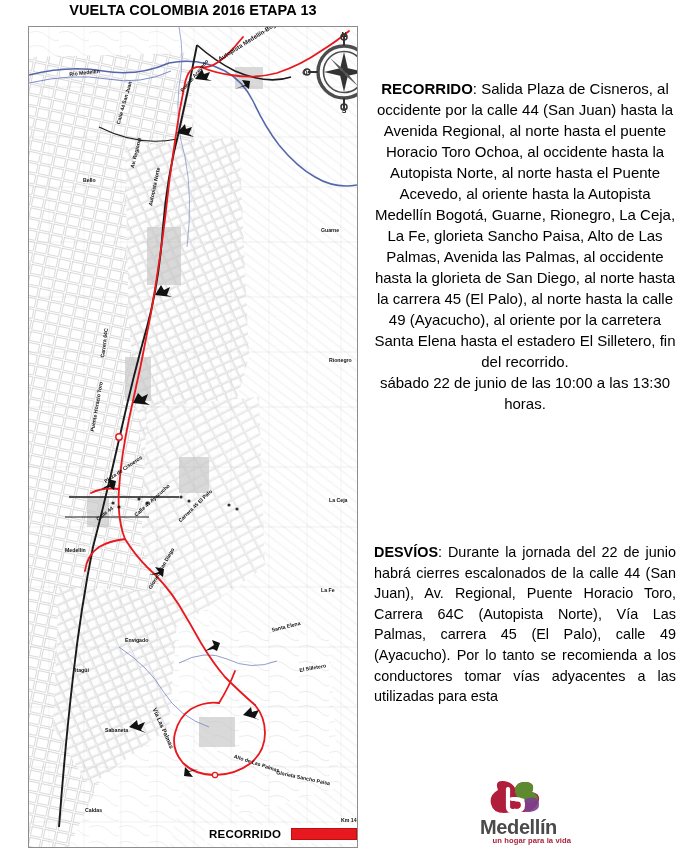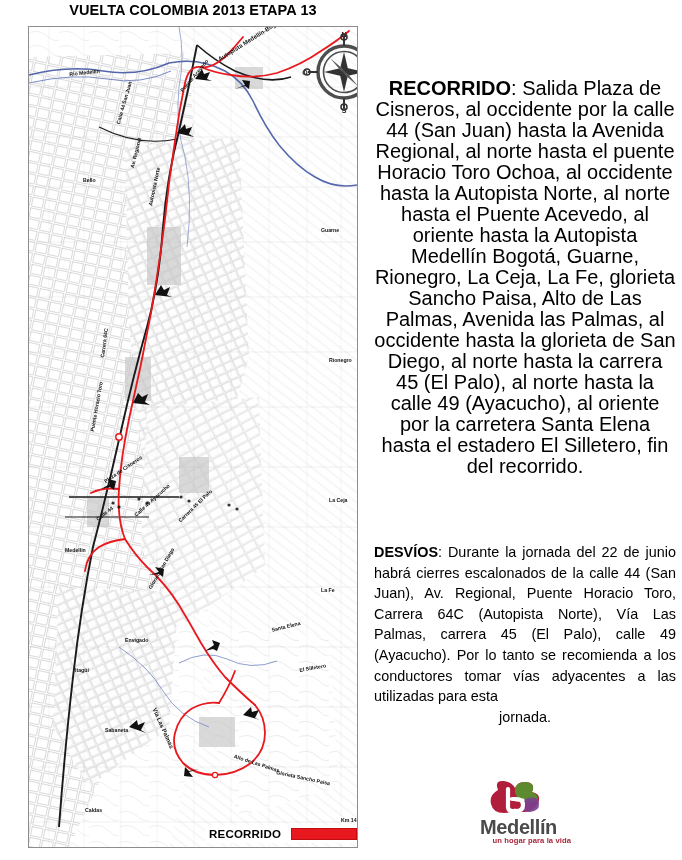--- a/index.html
+++ b/index.html
@@ -56,21 +56,21 @@
   }
   #legend-swatch {
     width:70px; height:12px; background:#e8191e; margin-left:10px;
     border:1px solid #c00d12;
   }
 
   
   .text-block { position:absolute; color:#000; }
   #recorrido-block {
     left:374px; top:78px; width:302px;
-    font-size:20px; line-height:21px; text-align:center;
+    font-size:15px; line-height:21px; text-align:center;
   }
   #desvios-block {
     left:374px; top:542px; width:302px;
     font-size:14.4px; line-height:20.6px; text-align:justify;
   }
   #desvios-block .lastline { text-align:center; }
   .lead { font-weight:700; }
 
   
   #footer { position:absolute; left:466px; top:778px; width:210px; height:78px; }
@@ -92,21 +92,21 @@
   #shield { position:absolute; left:20px; top:0px; width:40px; height:50px; }
   #alcaldia-word {
     position:absolute; left:-46px; top:52px; width:190px;
     font-size:11.6px; font-weight:700; color:#1a1a1a;
     text-align:center;
   }
 </style>
 </head>
 <body>
 
-<div id="title">VUELTA COLOMBIA 2013 ETAPA 13</div>
+<div id="title">VUELTA COLOMBIA 2016 ETAPA 13</div>
 
 <div id="map-panel">
 
   <svg id="map-svg" width="328" height="820" viewBox="0 0 328 820">
     <defs>
       <pattern id="blocks" width="13" height="11" patternUnits="userSpaceOnUse" patternTransform="rotate(12)">
         <rect width="13" height="11" fill="#ffffff"></rect>
         <rect x="0.6" y="0.6" width="11" height="9" fill="none" stroke="#b9b9b9" stroke-width="0.55"></rect>
       </pattern>
       <pattern id="blocks2" width="10" height="9" patternUnits="userSpaceOnUse" patternTransform="rotate(-24)">
@@ -278,25 +278,25 @@
   </svg>
 
   <div id="legend">
     <span id="legend-label">RECORRIDO</span>
     <span id="legend-swatch"></span>
   </div>
 </div>
 
 <div class="text-block" id="recorrido-block">
   <span class="lead">RECORRIDO</span><span>: Salida Plaza de Cisneros, al occidente por la calle 44 (San Juan) hasta la Avenida Regional, al norte hasta el puente Horacio Toro Ochoa, al occidente hasta la Autopista Norte, al norte hasta el Puente Acevedo, al oriente hasta la Autopista Medellín Bogotá, Guarne, Rionegro, La Ceja, La Fe, glorieta Sancho Paisa, Alto de Las Palmas, Avenida las Palmas, al occidente hasta la glorieta de San Diego, al norte hasta la carrera 45 (El Palo), al norte hasta la calle 49 (Ayacucho), al oriente por la carretera Santa Elena hasta el estadero El Silletero, fin del recorrido.</span>
+  <div>sábado 22 de junio de las 10:00 a las 13:30 horas.</div>
 </div>
 
 <div class="text-block" id="desvios-block">
   <span class="lead">DESVÍOS</span><span>: Durante la jornada del 22 de junio habrá cierres escalonados de la calle 44 (San Juan), Av. Regional, Puente Horacio Toro, Carrera 64C (Autopista Norte), Vía Las Palmas, carrera 45 (El Palo), calle 49 (Ayacucho). Por lo tanto se recomienda a los conductores tomar vías adyacentes a las utilizadas para esta</span>
-  <div class="lastline">jornada.</div>
 </div>
 
 <div id="footer">
 
   <div id="medellin-logo">
     <svg id="med-mark" viewBox="0 0 62 40">
       <path d="M14 12 Q 10 2 20 3 Q 28 4 31 10 Q 34 3 42 4 Q 52 5 48 14
                Q 58 16 54 25 Q 50 34 40 34 Q 32 34 31 30 Q 28 35 20 35
                Q 9 35 7 26 Q 5 17 14 12 Z" fill="#b01e3c"></path>
       <path d="M31 10 Q 34 3 42 4 Q 52 5 48 14 Q 54 16 54 22 Q 48 26 40 24

